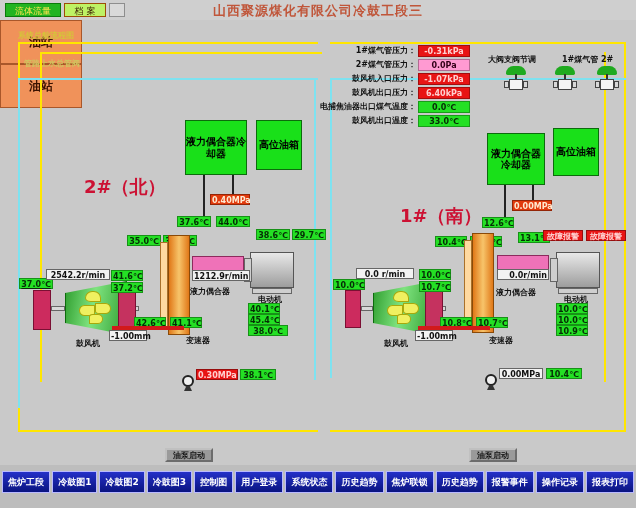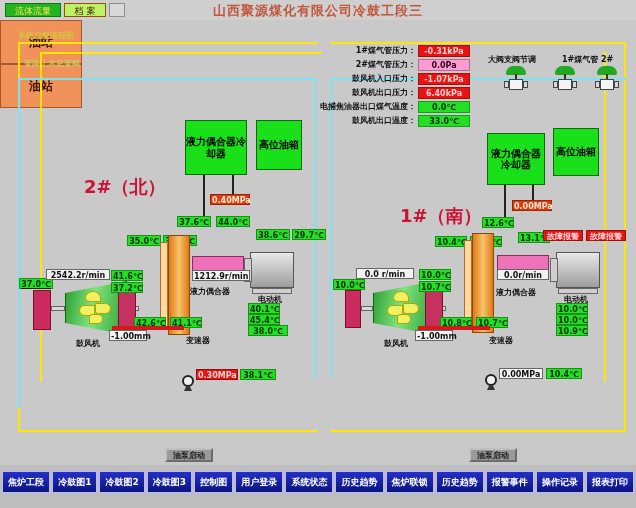--- a/index.html
+++ b/index.html
@@ -321,21 +321,21 @@
 
     <div class="coupler" style="left:497px; top:235px; width:52px; height:16px;"></div>
     <div class="label-txt" style="left:496px; top:267px;">液力偶合器</div>
 
     <div class="motor-body" style="left:556px; top:232px; width:44px; height:36px;"></div>
     <div class="motor-fin" style="left:550px; top:238px; width:8px; height:24px;"></div>
     <div class="motor-fin" style="left:558px; top:268px; width:40px; height:6px;"></div>
     <div class="label-txt" style="left:564px; top:274px;">电动机</div>
 
     <div class="val v-white" style="left:356px; top:248px; width:58px;">0.0 r/min</div>
-    <div class="val v-white" style="left:497px; top:249px; width:52px;">0.0r/min</div>
+    <div class="val v-white" style="left:497px; top:249px; width:52px;text-align:right;">0.0r/min</div>
 
     <div class="val v-green" style="left:419px; top:249px; width:32px;">10.0℃</div>
     <div class="val v-green" style="left:419px; top:261px; width:32px;">10.7℃</div>
 
     <div class="val v-green" style="left:440px; top:297px; width:32px;">10.8℃</div>
     <div class="val v-green" style="left:476px; top:297px; width:32px;">10.7℃</div>
 
     <div class="val v-white" style="left:415px; top:310px; width:38px;">-1.00mm</div>
     <div class="pipe" style="left:418px; top:306px; width:72px; height:4px; background:#d21a1a;"></div>
 

